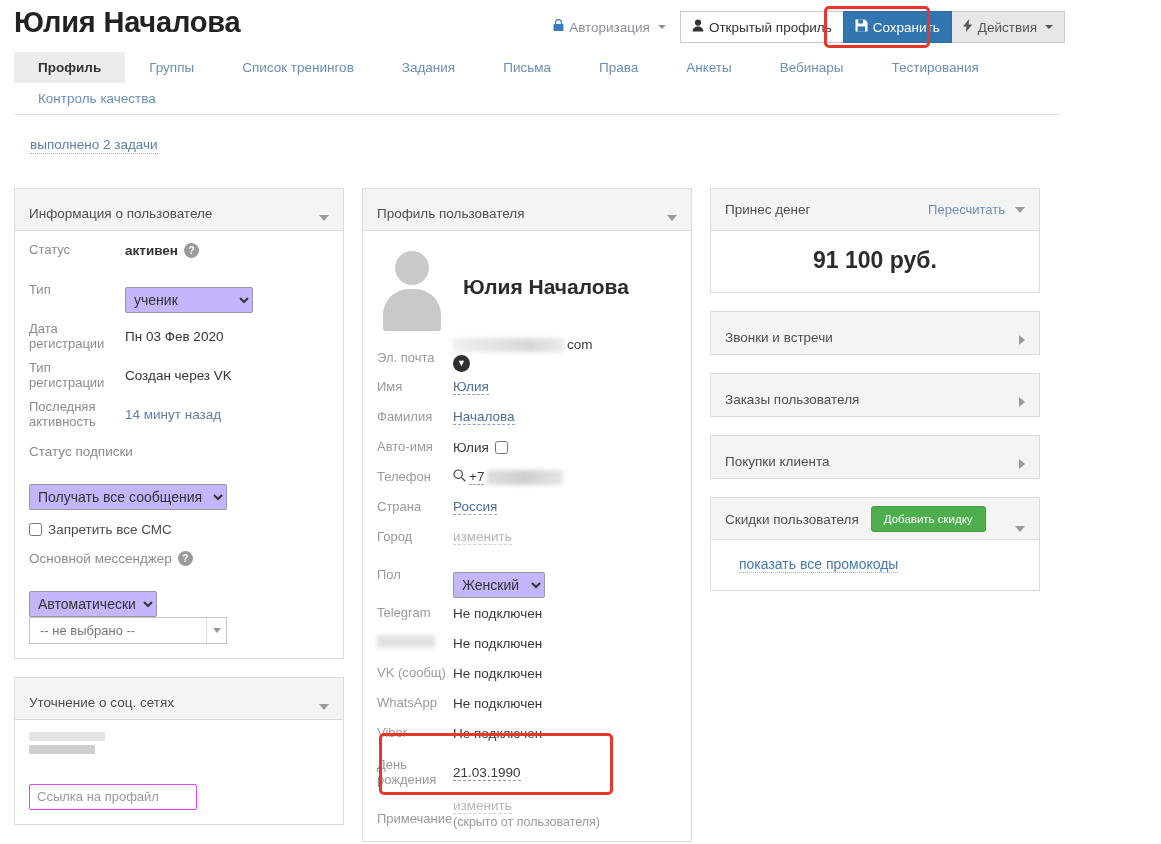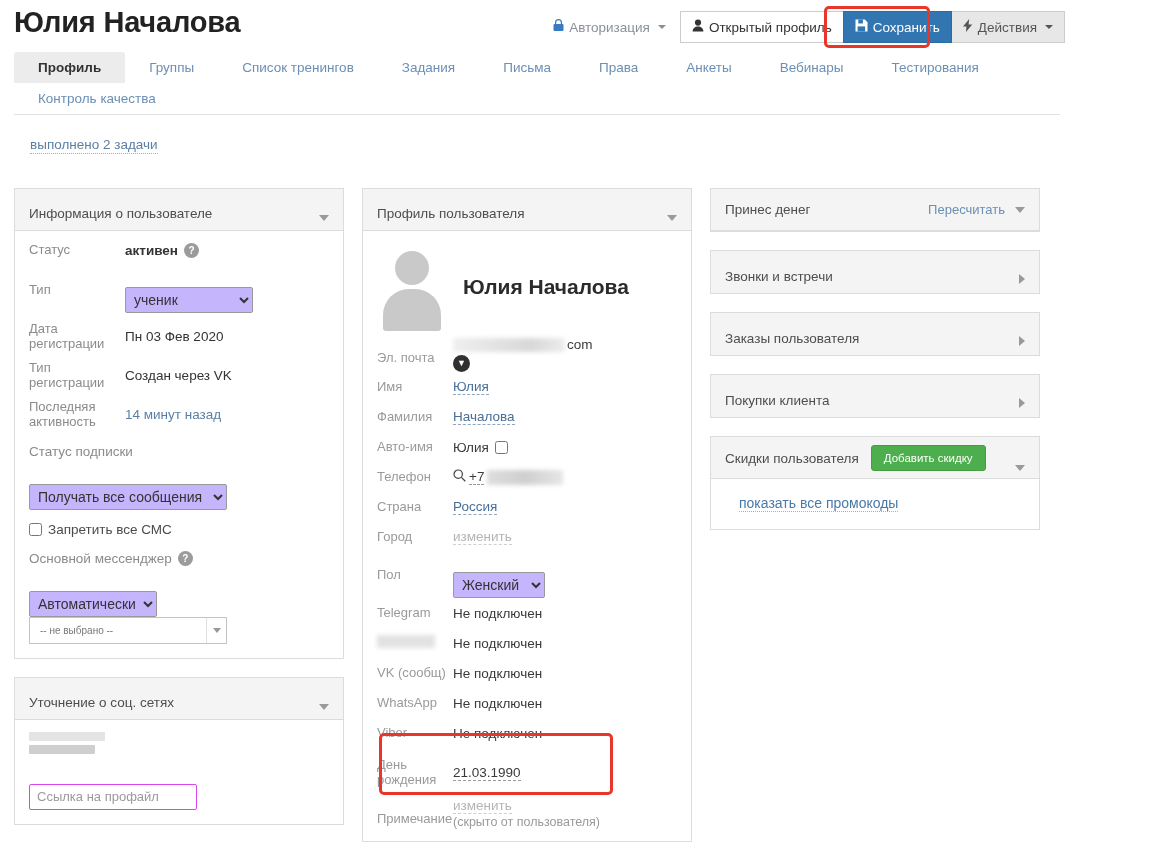--- a/index.html
+++ b/index.html
@@ -233,21 +233,21 @@
 
   .fakeselect {
     width:198px;
     height:27px;
     border:1px solid #c4c4c4;
     border-radius:0;
     display:flex;
     align-items:center;
     justify-content:space-between;
     padding:0 0 0 10px;
-    font-size:10px;
+    font-size:13px;
     color:#777;
     cursor:pointer;
     background:#fff;
   }
   .fakeselect .fs-arrow {
     width:20px; height:25px;
     border-left:1px solid #e0e0e0;
     display:flex;align-items:center;justify-content:center;
   }
   .fs-arrow i {
@@ -694,20 +694,21 @@
   <div class="col col-right">
 
     <div class="panel">
       <div class="panel-head money-head">
         <span class="panel-title">Принес денег</span>
         <span style="display:flex;align-items:center;">
           <span class="recalc">Пересчитать</span>
           <span class="tri-down"></span>
         </span>
       </div>
+      <div class="money-amount">91 100 руб.</div>
     </div>
 
     <div class="panel collapsed-panel">
       <div class="panel-head">
         <span class="panel-title">Звонки и встречи</span>
         <span class="tri-right"></span>
       </div>
     </div>
 
     <div class="panel collapsed-panel">

